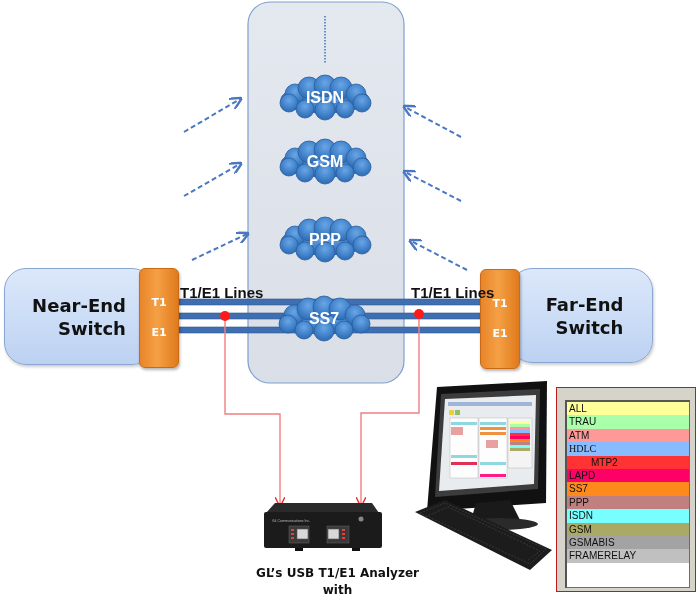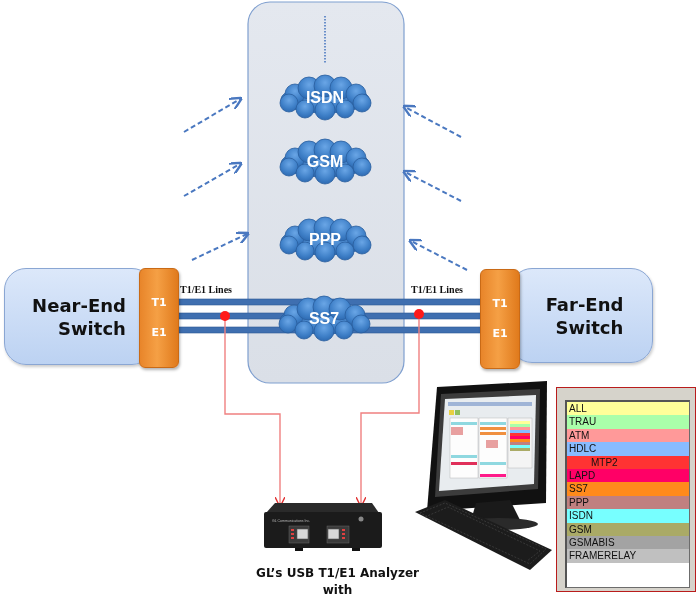--- a/index.html
+++ b/index.html
@@ -11,21 +11,21 @@
     display:flex; align-items:center; justify-content:center; text-align:right;
     font-family:"DejaVu Sans", sans-serif; font-weight:bold; font-size:18px; color:#111; line-height:23px;
     box-shadow:1px 2px 3px rgba(0,0,0,0.2);
   }
   .port {
     position:absolute; width:38px; height:72px; border-radius:6px;
     background:linear-gradient(90deg,#e8852a 0%,#f5a045 45%,#e07a1c 100%);
     border:1px solid #c96a16; box-shadow:1px 2px 3px rgba(0,0,0,0.3);
   }
   .port span { position:absolute; left:0; width:100%; text-align:center; color:#fff; font-weight:bold; font-size:11px; font-family:"DejaVu Sans", sans-serif; }
-  .lines-label { position:absolute; font-family:Liberation Serif, serif; font-weight:bold; font-size:10px; color:#111; }
+  .lines-label { position:absolute; font-family:Liberation Sans, sans-serif; font-weight:bold; font-size:15px; color:#111; }
   .cloud-label { font-family:"Liberation Sans", sans-serif; font-weight:bold; font-size:16px; fill:#ffffff; }
   .caption { position:absolute; left:250px; width:175px; text-align:center; font-family:"DejaVu Sans", sans-serif; font-weight:bold; font-size:12px; color:#111; line-height:17px; }
   .proto-panel { position:absolute; left:556px; top:387px; width:138px; height:203px; background:#d6d3cb; border:1px solid #b91c1c; }
   .proto-list { position:absolute; left:8px; top:12px; width:122px; height:185px; background:#fff; border:1px solid #6c6c6c; border-top:2px solid #555; border-left:2px solid #555; overflow:hidden; }
   .proto-item { height:13.4px; line-height:13.4px; font-size:10px; padding-left:2px; font-family:"Liberation Sans", sans-serif; color:#111; white-space:nowrap; }
 </style>
 </head>
 <body>
 
 <svg id="diagram" width="699" height="600" viewBox="0 0 699 600">
@@ -190,21 +190,21 @@
 <div class="caption" style="top:565px;">
   <div>GL’s USB T1/E1 Analyzer with</div>
   <div>Protocol Identifier</div>
 </div>
 
 <div class="proto-panel">
   <div class="proto-list" id="protoList">
     <div class="proto-item" style="background: rgb(255, 255, 153);">ALL</div>
     <div class="proto-item" style="background: rgb(170, 255, 170);">TRAU</div>
     <div class="proto-item" style="background: rgb(255, 153, 153);">ATM</div>
-    <div class="proto-item" style="background: rgb(136, 187, 255);">HDLC</div>
+    <div class="proto-item" style="background: rgb(136, 187, 255); font-family: Liberation Serif, serif;">HDLC</div>
     <div class="proto-item" style="background: rgb(255, 51, 51); padding-left: 24px;">MTP2</div>
     <div class="proto-item" style="background: rgb(255, 0, 102);">LAPD</div>
     <div class="proto-item" style="background: rgb(255, 138, 28);">SS7</div>
     <div class="proto-item" style="background: rgb(192, 128, 128);">PPP</div>
     <div class="proto-item" style="background: rgb(119, 255, 255);">ISDN</div>
     <div class="proto-item" style="background: rgb(170, 170, 102);">GSM</div>
     <div class="proto-item" style="background: #a3a3a3;">GSMABIS</div>
     <div class="proto-item" style="background: rgb(192, 192, 192);">FRAMERELAY</div>
   </div>
 </div>

